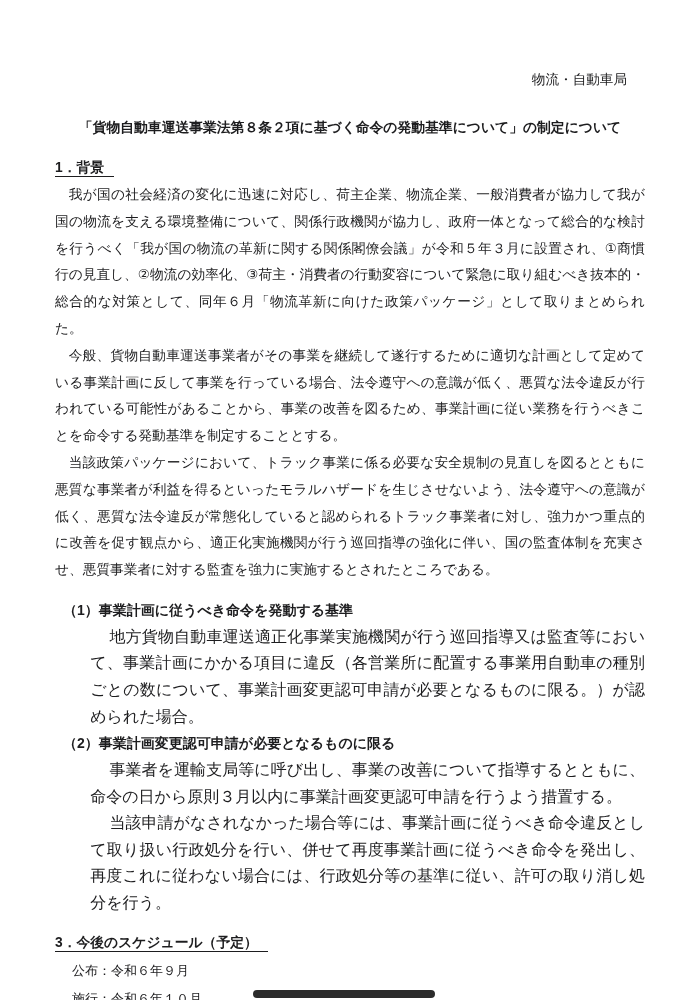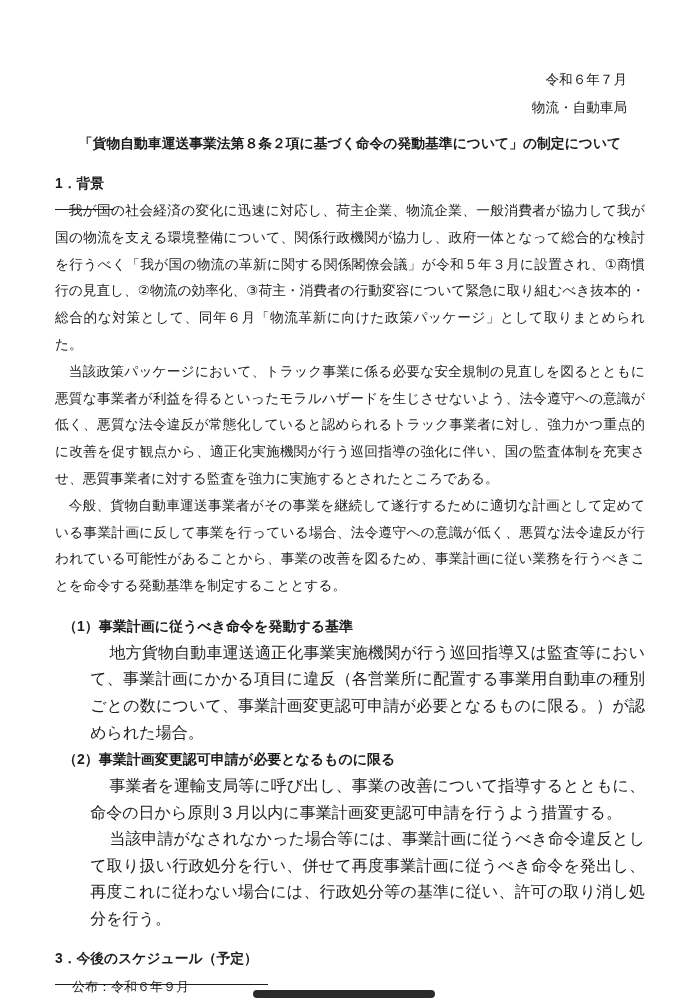--- a/index.html
+++ b/index.html
@@ -24,35 +24,35 @@
     text-align: right;
     padding-right: 18px;
     font-size: 13.6px;
     line-height: 28px;
   }
   .doc-title {
     text-align: center;
     font-size: 13.8px;
     font-weight: bold;
     line-height: 27px;
-    margin: 8px 0 0 0;
+    margin: 20px 0 0 0;
   }
   .sec {
     margin-top: 13px;
   }
   .sec-heading {
     font-size: 13.8px;
     font-weight: bold;
     line-height: 27px;
     margin: 13px 0 1px 0;
   }
   .sec-heading .u {
     border-bottom: 1.6px solid #1d1d1f;
     padding-right: 10px;
-    padding-bottom: 18px;
+    padding-bottom: 1px;
   }
   p {
     margin: 0;
   }
   .body-p {
     font-size: 13.7px;
     line-height: 26.8px;
     text-align: justify;
     text-indent: 1em;
   }
@@ -83,31 +83,30 @@
     border-radius: 4.5px;
     background: #2b2b2b;
   }
 </style>
 </head>
 <body>
 
 <div class="page">
 
   <div class="doc-header">
-    <div>令和６年７月</div>
     <div>物流・自動車局</div>
   </div>
 
   <h1 class="doc-title">「貨物自動車運送事業法第８条２項に基づく命令の発動基準について」の制定について</h1>
 
   <section class="sec">
     <h2 class="sec-heading"><span class="u">1．背景</span></h2>
     <p class="body-p">我が国の社会経済の変化に迅速に対応し、荷主企業、物流企業、一般消費者が協力して我が国の物流を支える環境整備について、関係行政機関が協力し、政府一体となって総合的な検討を行うべく「我が国の物流の革新に関する関係閣僚会議」が令和５年３月に設置され、①商慣行の見直し、②物流の効率化、③荷主・消費者の行動変容について緊急に取り組むべき抜本的・総合的な対策として、同年６月「物流革新に向けた政策パッケージ」として取りまとめられた。</p>
+    <p class="body-p">今般、貨物自動車運送事業者がその事業を継続して遂行するために適切な計画として定めている事業計画に反して事業を行っている場合、法令遵守への意識が低く、悪質な法令違反が行われている可能性があることから、事業の改善を図るため、事業計画に従い業務を行うべきことを命令する発動基準を制定することとする。</p>
     <p class="body-p">当該政策パッケージにおいて、トラック事業に係る必要な安全規制の見直しを図るとともに悪質な事業者が利益を得るといったモラルハザードを生じさせないよう、法令遵守への意識が低く、悪質な法令違反が常態化していると認められるトラック事業者に対し、強力かつ重点的に改善を促す観点から、適正化実施機関が行う巡回指導の強化に伴い、国の監査体制を充実させ、悪質事業者に対する監査を強力に実施するとされたところである。</p>
-    <p class="body-p">今般、貨物自動車運送事業者がその事業を継続して遂行するために適切な計画として定めている事業計画に反して事業を行っている場合、法令遵守への意識が低く、悪質な法令違反が行われている可能性があることから、事業の改善を図るため、事業計画に従い業務を行うべきことを命令する発動基準を制定することとする。</p>
   </section>
 
   <section class="sec">
 
     <div>
       <div class="sub-title"><span>（1）</span><span>事業計画に従うべき命令を発動する基準</span></div>
       <p class="sub-body">地方貨物自動車運送適正化事業実施機関が行う巡回指導又は監査等において、事業計画にかかる項目に違反（各営業所に配置する事業用自動車の種別ごとの数について、事業計画変更認可申請が必要となるものに限る。）が認められた場合。</p>
     </div>
 
     <div>

